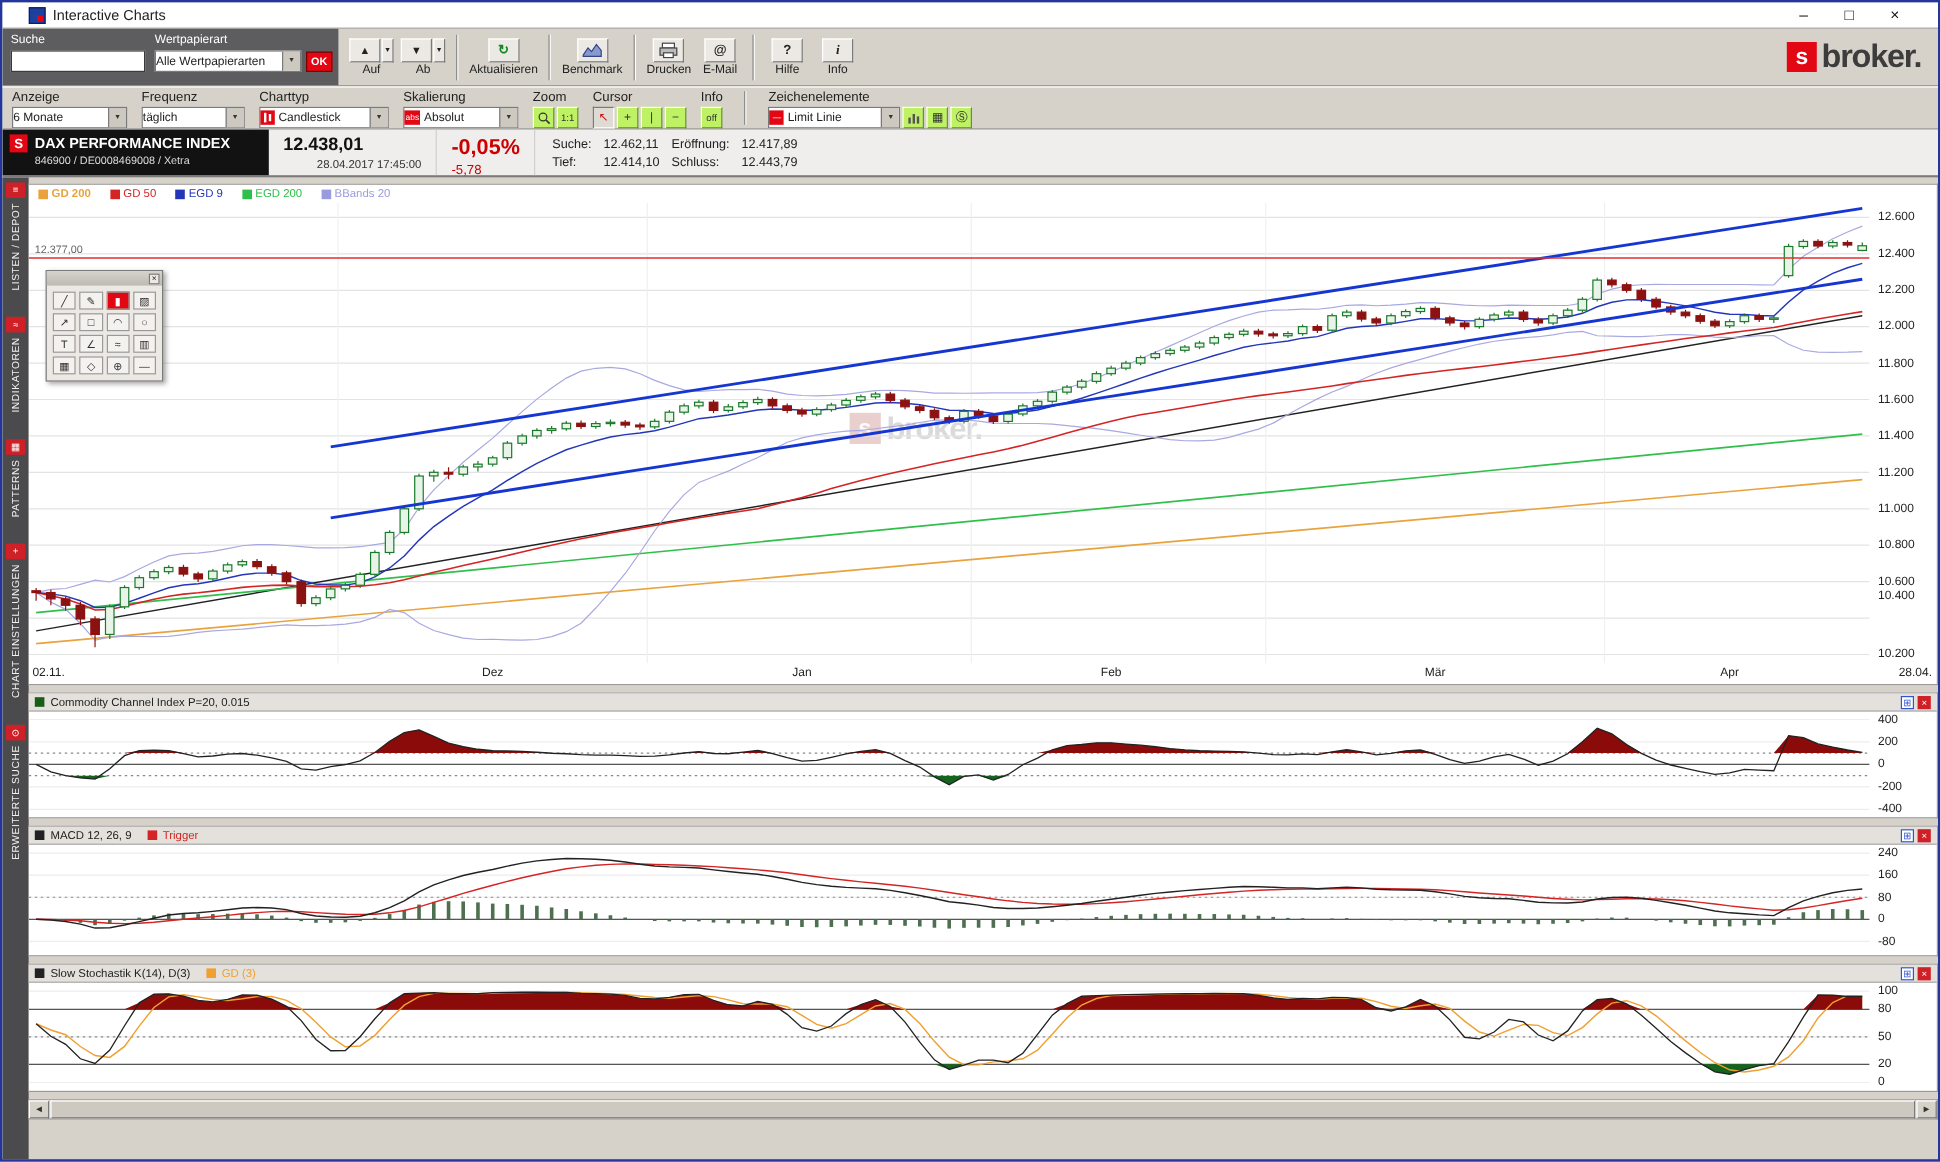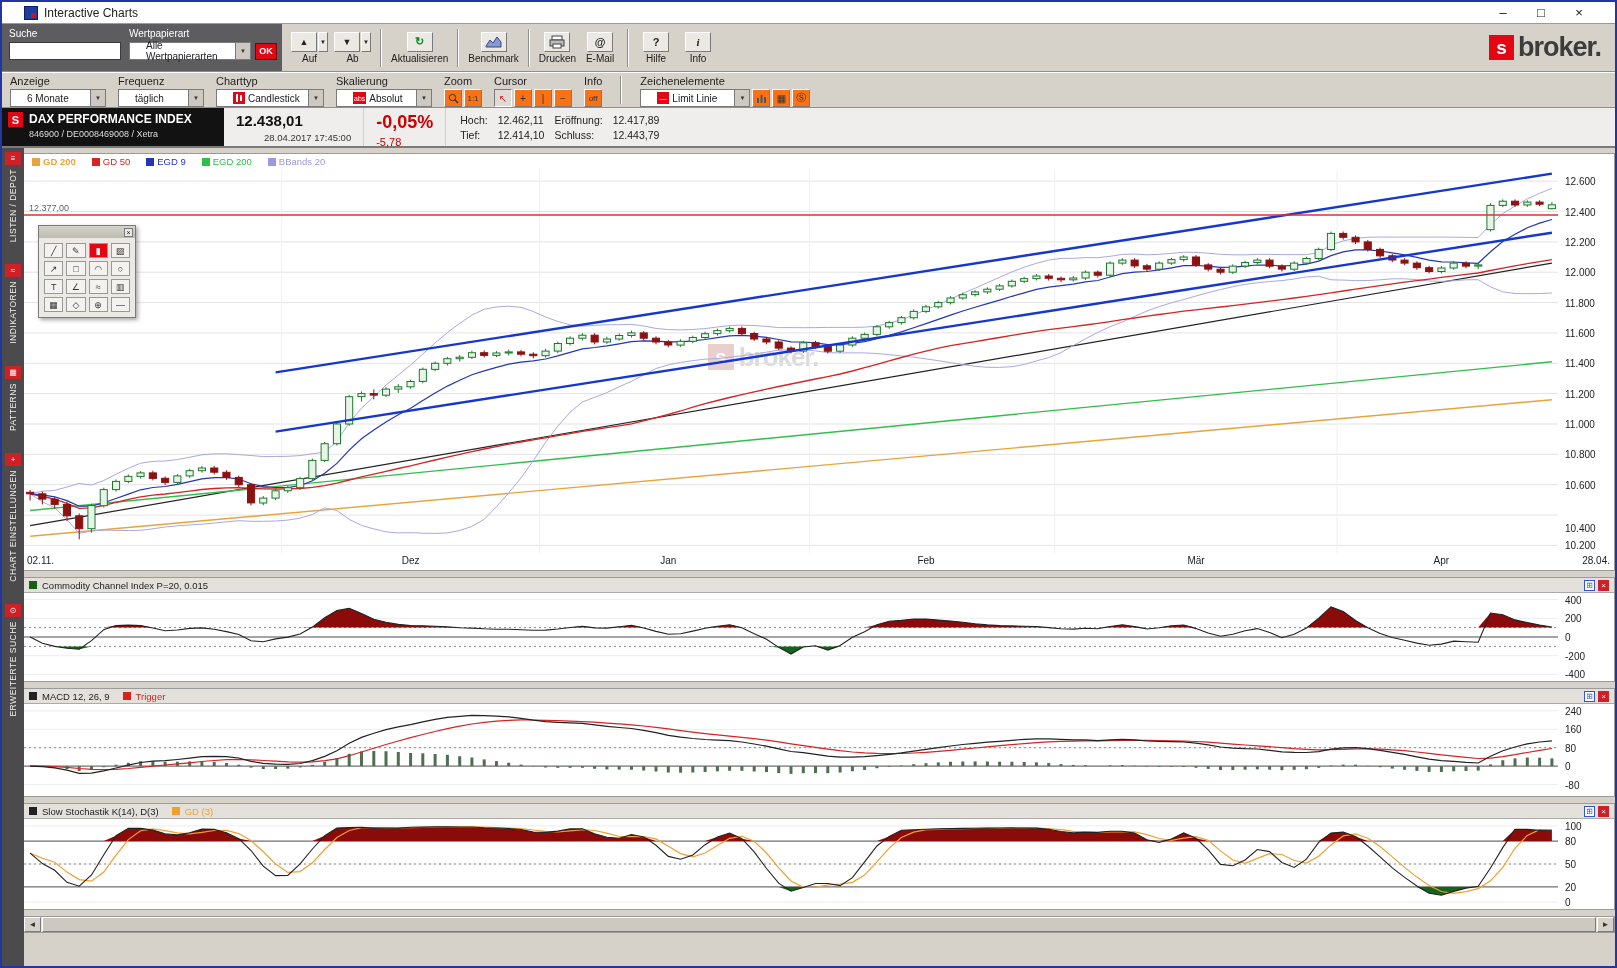--- a/index.html
+++ b/index.html
@@ -14,40 +14,40 @@
   .winbtns { margin-left:auto; display:flex; gap:10px; }
   .winbtn { width:28px; text-align:center; font-size:13px; color:#111; cursor:default; }
 
   
   .toolbar1 { height:48px; display:flex; align-items:stretch; background:#d6d2ca; border-bottom:1px solid #8f8f8f; }
   .search-block { width:280px; background:#5d5d5f; color:#fff; display:flex; gap:8px; padding:4px 7px; flex:none; }
   .sb-col { display:flex; flex-direction:column; gap:3px; }
   .sb-label { font-size:10px; }
   .sb-input { width:112px; height:18px; border:1px solid #3a3a3a; background:#fff; font-size:10px; padding:0 3px; }
   .sb-row { display:flex; gap:4px; align-items:center; }
-  .dropdown { height:18px; background:#fff; border:1px solid #7a7a7a; display:flex; align-items:center; font-size:10px; padding-left:16px; color:#222; }
+  .dropdown { height:18px; background:#fff; border:1px solid #7a7a7a; display:flex; align-items:center; font-size:10px; padding-left:0; color:#222; }
   .dd-arrow { width:15px; height:16px; background:#cdc9c1; border-left:1px solid #7a7a7a; display:flex; align-items:center; justify-content:center; font-size:6px; color:#333; margin-left:auto; flex:none; }
   .ok-btn { width:22px; height:17px; background:#e30613; color:#fff; border:1px solid #7a0000; font-size:9px; font-weight:bold; padding:0; }
   .tb-buttons { display:flex; align-items:center; padding:2px 6px; }
   .tbtn { min-width:42px; text-align:center; font-size:10px; color:#222; padding:0 3px; }
   .tbtn .ico-row { display:flex; justify-content:center; gap:1px; }
   .ico { width:26px; height:20px; background:#ece9e4; border:1px solid; border-color:#fff #7a7a7a #7a7a7a #fff; display:flex; align-items:center; justify-content:center; font-size:11px; color:#222; }
   .ico-dd { width:10px; height:20px; background:#ece9e4; border:1px solid; border-color:#fff #7a7a7a #7a7a7a #fff; font-size:6px; display:flex; align-items:center; justify-content:center; }
   .tbtn .lbl { margin-top:1px; }
   .vsep { width:2px; align-self:center; height:38px; border-left:1px solid #8f8f8f; border-right:1px solid #fff; margin:0 6px; }
   .brand { margin-left:auto; display:flex; align-items:center; gap:4px; padding-right:14px; }
   .brand-s { width:25px; height:25px; background:#e30613; color:#fff; font-weight:bold; font-size:19px; display:flex; align-items:center; justify-content:center; }
   .brand-name { font-size:27px; font-weight:bold; color:#3c3c3c; letter-spacing:-1px; }
 
   
   .toolbar2 { height:36px; display:flex; align-items:flex-start; gap:12px; padding:2px 8px; background:#d6d2ca; border-top:1px solid #fff; border-bottom:1px solid #8f8f8f; }
   .grp { display:flex; flex-direction:column; gap:2px; }
   .grp-label { font-size:11px; }
   .grp-row { display:flex; gap:2px; align-items:center; }
-  .sqbtn { width:18px; height:18px; background:#f97316; border:1px solid; border-color:#fff #7a7a7a #7a7a7a #fff; display:flex; align-items:center; justify-content:center; font-size:10px; color:#333; }
+  .sqbtn { width:18px; height:18px; background:#bef264; border:1px solid; border-color:#fff #7a7a7a #7a7a7a #fff; display:flex; align-items:center; justify-content:center; font-size:10px; color:#333; }
   .sqbtn.active { border-color:#7a7a7a #fff #fff #7a7a7a; background:#dedbd4; color:#cc1111; }
   .ric { min-width:12px; height:12px; background:#e30613; color:#fff; font-size:7px; display:flex; align-items:center; justify-content:center; margin-right:3px; padding:0 1px; flex:none; }
   .candle-ico { width:12px; height:12px; background:#e30613; position:relative; margin-right:3px; flex:none; }
   .candle-ico::before { content:''; position:absolute; left:3px; top:2px; width:2px; height:8px; background:#fff; }
   .candle-ico::after { content:''; position:absolute; left:7px; top:3px; width:2px; height:6px; background:#fff; }
 
   
   .instrument { height:40px; display:flex; background:#efeeec; border-bottom:2px solid #7a7a7a; }
   .inst-left { width:222px; background:#121212; color:#fff; padding:4px 6px; display:flex; gap:6px; flex:none; }
   .inst-icon { width:15px; height:15px; background:#e30613; color:#fff; font-weight:bold; font-size:11px; display:flex; align-items:center; justify-content:center; flex:none; }
@@ -296,21 +296,21 @@
     </div>
     <div class="inst-price">
       <div class="price-big">12.438,01</div>
       <div class="price-time">28.04.2017 17:45:00</div>
     </div>
     <div class="inst-change">
       <div class="chg-pct">-0,05%</div>
       <div class="chg-abs">-5,78</div>
     </div>
     <div class="inst-hltc">
-      <span>Hoch:</span>
+      <span>Suche:</span>
       <span>12.462,11</span>
       <span>Eröffnung:</span>
       <span>12.417,89</span>
       <span>Tief:</span>
       <span>12.414,10</span>
       <span>Schluss:</span>
       <span>12.443,79</span>
     </div>
   </div>
 
@@ -654,21 +654,21 @@
               <span style="top: 42.5px;">12.400</span>
               <span style="top: 72.9px;">12.200</span>
               <span style="top: 103.2px;">12.000</span>
               <span style="top: 133.6px;">11.800</span>
               <span style="top: 163.9px;">11.600</span>
               <span style="top: 194.3px;">11.400</span>
               <span style="top: 224.6px;">11.200</span>
               <span style="top: 255px;">11.000</span>
               <span style="top: 285.3px;">10.800</span>
               <span style="top: 315.7px;">10.600</span>
-              <span style="top: 359px;">10.400</span>
+              <span style="top: 328px;">10.400</span>
               <span style="top: 376.4px;">10.200</span>
             </div>
           <div class="palette">
             <div class="pal-head">
               <span class="pal-close">×</span>
             </div>
             <div class="pal-grid">
               <span class="pal-cell">╱</span>
               <span class="pal-cell">✎</span>
               <span class="pal-cell">▮</span>

